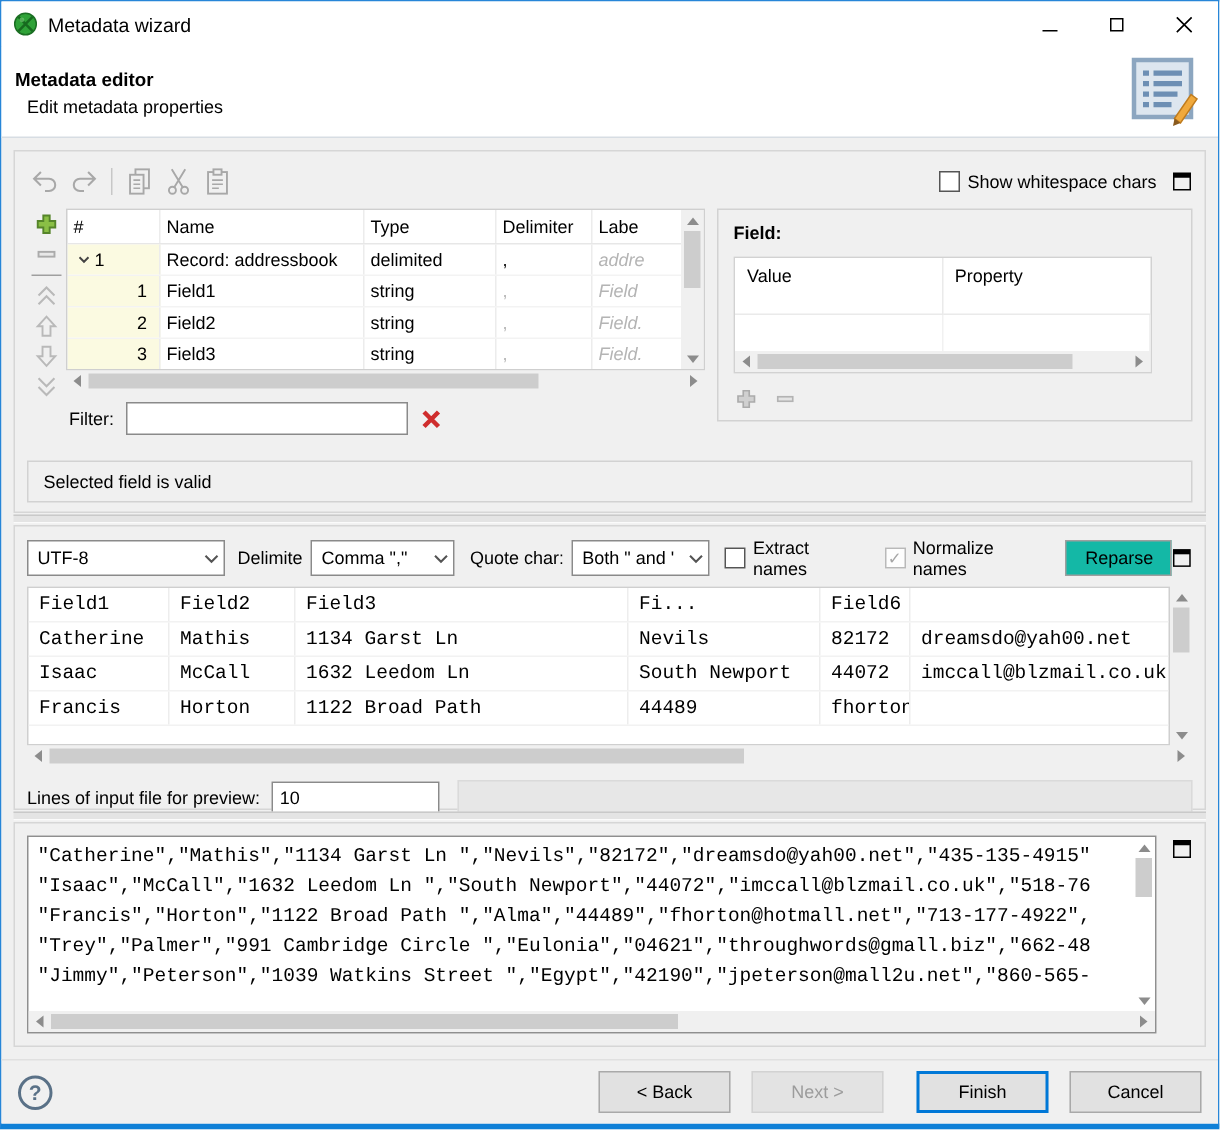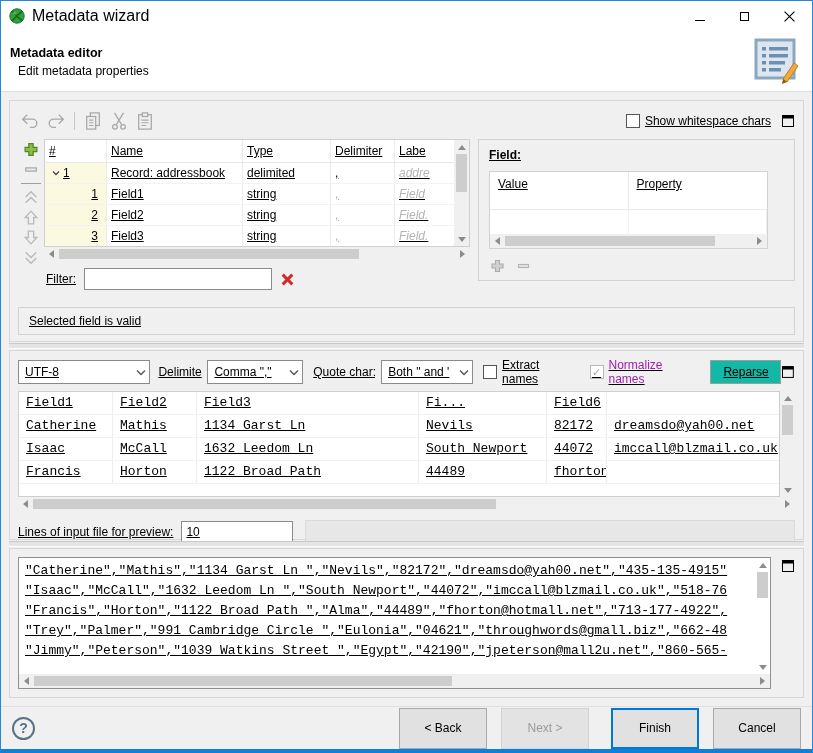--- a/index.html
+++ b/index.html
@@ -3,49 +3,49 @@
 <meta charset="utf-8">
 <style>
   * { box-sizing: border-box; margin: 0; padding: 0; }
   html,body { width:813px; height:753px; overflow:hidden; }
   body { font-family:"Liberation Sans","DejaVu Sans",sans-serif; font-size:12px; color:#000; }
   .window { width:813px; height:753px; background:#fff; border:1px solid #2786d8; border-bottom:4px solid #0f80d7; display:flex; flex-direction:column; }
 
   
   .titlebar { height:30px; background:#fff; display:flex; align-items:center; padding-left:8px; flex:none; }
   .applogo { width:16px; height:16px; margin-right:7px; }
-  .apptitle { font-size:16px; }
+  .apptitle { font-size:13px; }
   .wctrls { margin-left:auto; display:flex; height:100%; }
   .wbtn { width:45px; height:100%; display:flex; align-items:center; justify-content:center; cursor:default; }
   .mingl { width:10px; border-top:1px solid #000; margin-top:8px; }
   .maxgl { width:9px; height:9px; border:1px solid #000; }
 
   
   .banner { height:61px; background:#fff; border-bottom:1px solid #d7dde3; display:flex; align-items:center; padding:0 12px 0 0; flex:none; }
   .btitle { font-weight:bold; font-size:12.5px; padding:2px 0 4px 9px; }
   .bsub { font-size:12px; padding-left:17px; }
   .bannericon { margin-left:auto; width:46px; height:46px; }
 
   
   .main { flex:1; background:#f0f0f0; padding:8px; display:flex; flex-direction:column; }
-  .section { border:1px solid #d6d6d6; background:#f0f0f0;text-decoration:underline; }
+  .section { border:1px solid #d6d6d6; background:#f0f0f0; }
   .sash { height:8px; display:flex; align-items:center; flex:none; }
   .sash::before { content:""; flex:1; height:4px; background:#e4e4e4; border-top:1px solid #c9c9c9; border-bottom:1px solid #fbfbfb; }
 
   
   .top-section { height:242px; padding:4px 8px 6px 8px; display:flex; flex-direction:column; flex:none; }
   .toolbar-row { height:32px; display:flex; align-items:center; }
   .tbicon { width:24px; height:22px; display:flex; align-items:center; justify-content:center; margin-right:2px; }
   .tbsep { width:1px; height:18px; background:#c7c7c7; margin:0 6px 0 4px; }
   .tb-right { margin-left:auto; display:flex; align-items:center; gap:10px; }
 
   .cb { width:14px; height:14px; background:#fff; border:1px solid #555; display:inline-flex; align-items:center; justify-content:center; font-size:11px; flex:none; }
   .cb.disabled { border-color:#b9b9b9; color:#a6a6a6; background:#fdfdfd; }
   .cblabel { margin-left:5px; }
-  .cblabel.disabled { color:#a21caf; }
+  .cblabel.disabled { color:#000000; }
   .cbwrap { display:flex; align-items:center; }
 
   .panelmax { width:14px; height:14px; }
 
   .upper-row { display:flex; margin-top:2px; height:142px; }
   .minibar { width:26px; display:flex; flex-direction:column; align-items:center; padding-top:2px; }
   .mbicon { width:18px; height:17px; margin-bottom:3px; }
   .mbsep { width:20px; border-top:1px solid #9f9f9f; margin:2px 0 5px 0; }
 
   .left-block { width:426px; display:flex; flex-direction:column; }
@@ -124,21 +124,21 @@
   .bottom-section { height:150px; padding:8px; display:flex; flex:none; }
   .csvbox { flex:1; background:#fff; border:1px solid #8f8f8f; display:flex; flex-direction:column; overflow:hidden; }
   .csvrow { flex:1; display:flex; overflow:hidden; }
   .csvpre { flex:1; font-family:"Liberation Mono","DejaVu Sans Mono",monospace; font-size:13px; line-height:20px; padding:3px 0 0 6px; white-space:pre; overflow:hidden; }
   .bs-right { width:24px; display:flex; justify-content:flex-end; padding-top:2px; }
 
   
   .footer { height:43px; background:#f0f0f0; border-top:1px solid #e0e0e0; display:flex; align-items:center; padding:0 11px; flex:none; }
   .help { width:23px; height:23px; border:2px solid #5a7187; border-radius:50%; color:#5a7187; font-weight:bold; font-size:14px; text-align:center; line-height:19px; }
   .fbtns { margin-left:auto; display:flex; align-items:center; }
-  .fbtn { width:88px; height:41px; background:#e1e1e1; border:1px solid #a9a9a9; font:12px "Liberation Sans",sans-serif; margin-left:14px; }
+  .fbtn { width:88px; height:28px; background:#e1e1e1; border:1px solid #a9a9a9; font:12px "Liberation Sans",sans-serif; margin-left:14px; }
   .fbtn.disabled { color:#9c9c9c; border-color:#d2d2d2; background:#e3e3e3; }
   .fbtn.default { border:2px solid #0078d7; margin-left:22px; }
 </style>
 </head>
 <body>
 
 <div class="window">
 
   <div class="titlebar">
     <svg class="applogo" viewBox="0 0 16 16">

